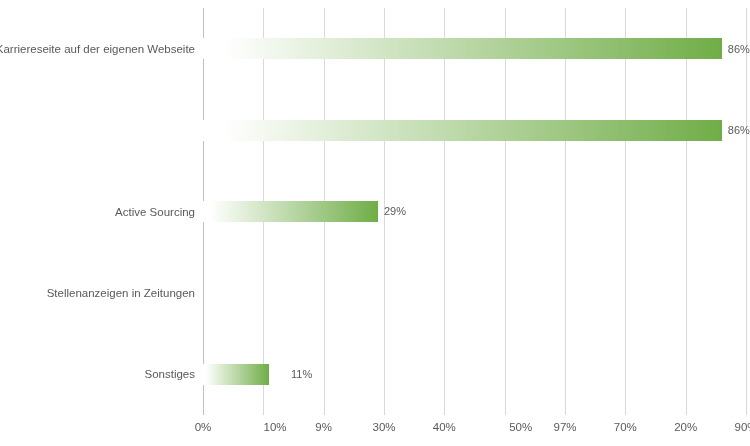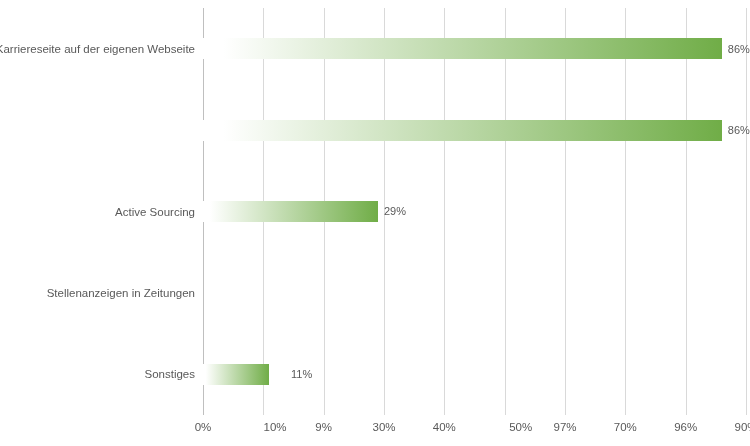--- a/index.html
+++ b/index.html
@@ -153,17 +153,17 @@
 
   <div id="x-axis-labels">
       <div class="x-tick" style="left: 0px;">0%</div>
       <div class="x-tick" style="left: 56px; margin-left: 16px;">10%</div>
       <div class="x-tick" style="left: 120.667px;">9%</div>
       <div class="x-tick" style="left: 181px;">30%</div>
       <div class="x-tick" style="left: 241.333px;">40%</div>
       <div class="x-tick" style="left: 301.667px; margin-left: 16px;">50%</div>
       <div class="x-tick" style="left: 362px;">97%</div>
       <div class="x-tick" style="left: 422.333px;">70%</div>
-      <div class="x-tick" style="left: 482.667px;">96%</div>
+      <div class="x-tick" style="left: 482.667px;">20%</div>
       <div class="x-tick" style="left: 543px;">90%</div>
     </div>
 
 </div>
 
 </body></html>

